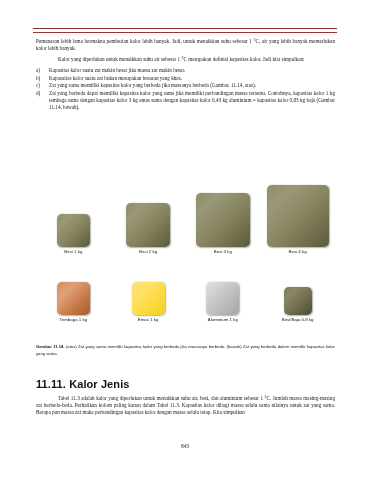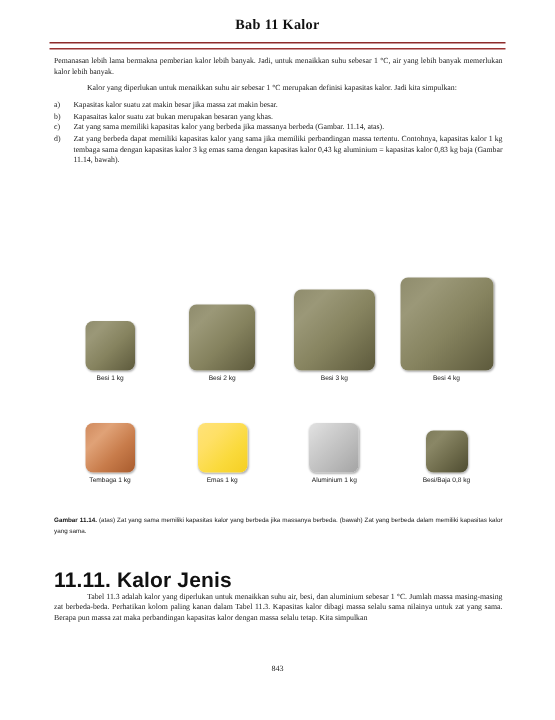--- a/index.html
+++ b/index.html
@@ -146,21 +146,21 @@
   }
   .fig-caption b { font-weight: bold; }
 
   
   .section-heading {
     position: absolute;
     left: 36px;
     top: 378px;
     font-family: "Liberation Sans", sans-serif;
     font-weight: bold;
-    font-size: 14px;
+    font-size: 11px;
     color: #111111;
     letter-spacing: 0.1px;
   }
   .section-body {
     position: absolute;
     left: 36px;
     top: 395px;
     width: 299px;
   }
 
@@ -174,23 +174,20 @@
     font-size: 5.4px;
     font-family: "Liberation Serif", serif;
     color: #1a1a1a;
   }
 </style>
 </head>
 <body>
 
 <div class="page">
 
-  <div class="header">
-    <div class="header-title">Bab 11 Kalor</div>
-  </div>
   <div class="header-rule"></div>
 
   <div class="content">
     <p class="body">Pemanasan lebih lama bermakna pemberian kalor lebih banyak. Jadi, untuk menaikkan suhu sebesar 1 °C, air yang lebih banyak memerlukan kalor lebih banyak.</p>
     <p class="body indent">Kalor yang diperlukan untuk menaikkan suhu air sebesar 1 °C merupakan definisi kapasitas kalor. Jadi kita simpulkan:</p>
 
     <ol class="simpul">
       <li>
         <span class="marker">a)</span>
         <span>Kapasitas kalor suatu zat makin besar jika massa zat makin besar.</span>

